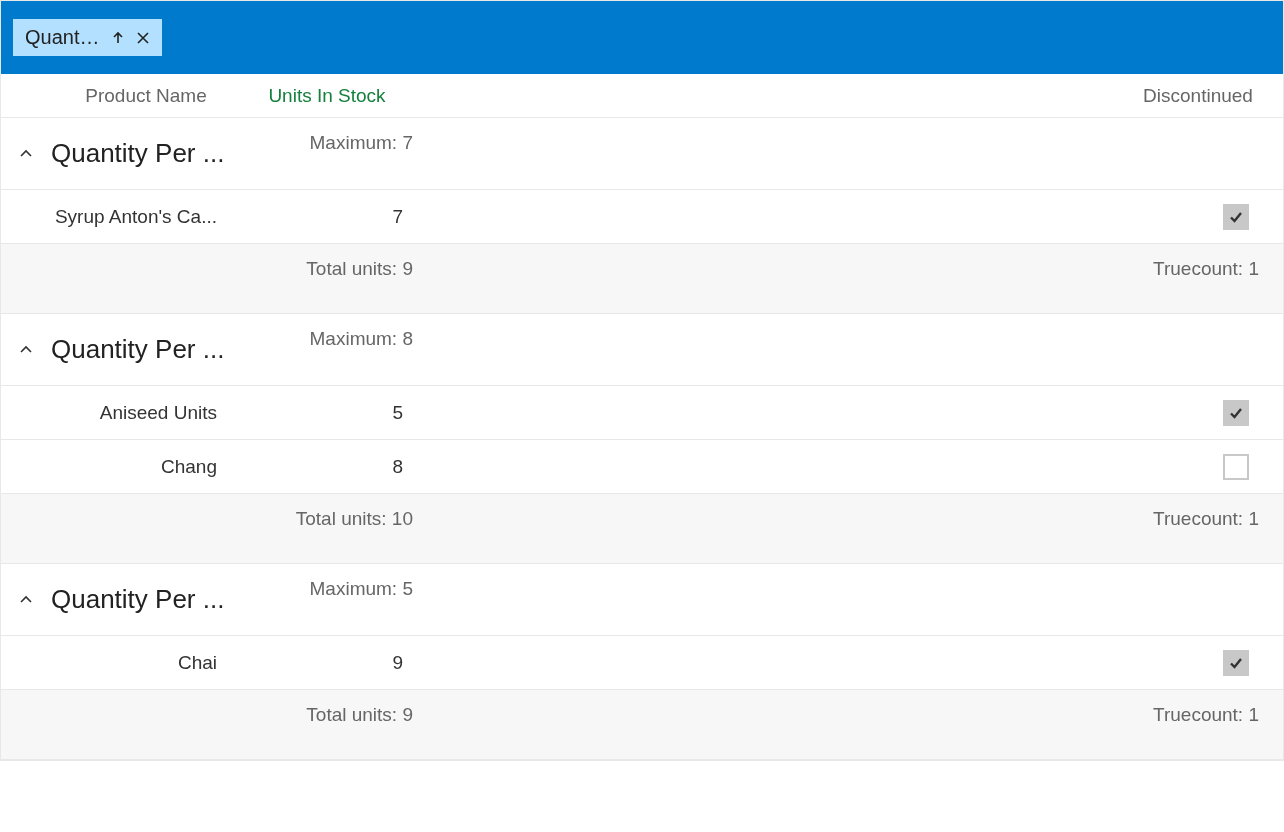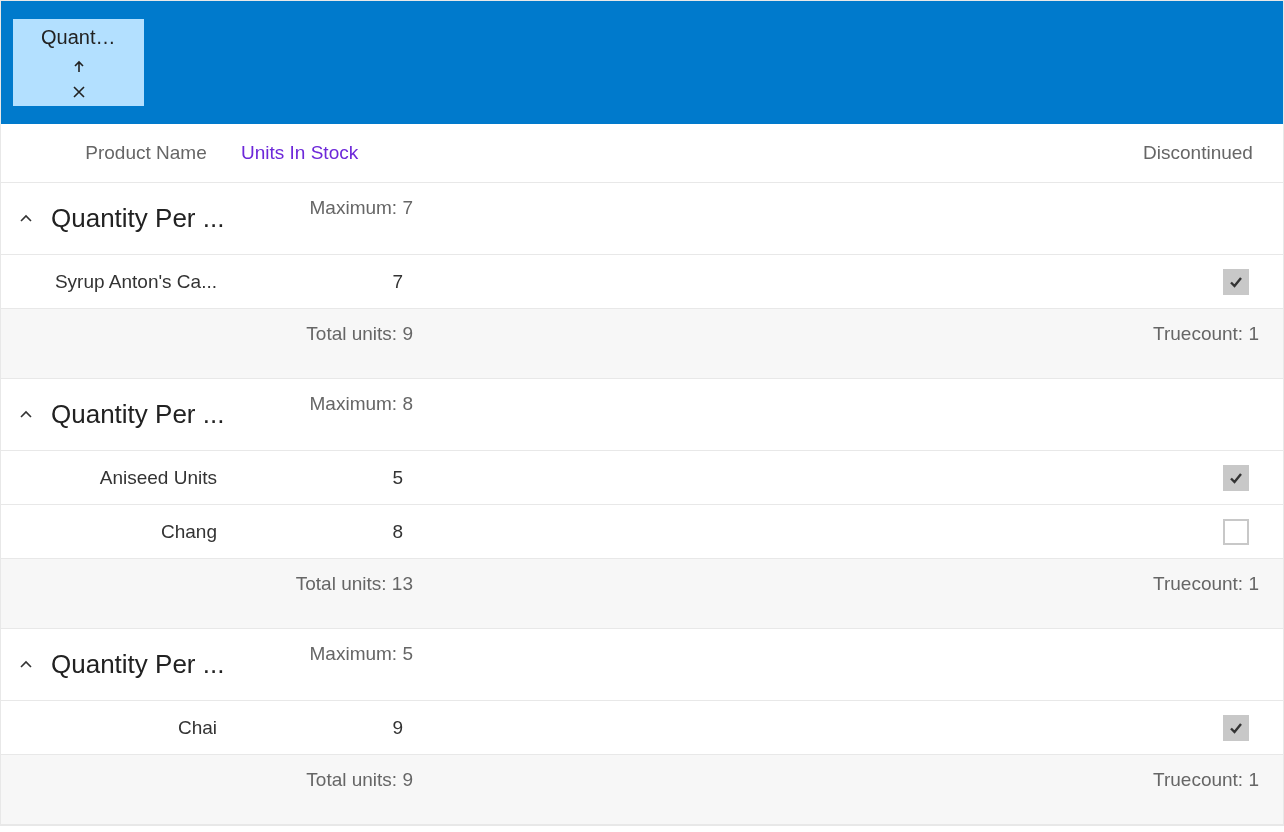--- a/index.html
+++ b/index.html
@@ -15,50 +15,49 @@
     background: #fff;
   }
   .group-panel {
     background: #007acc;
     padding: 18px 12px;
     display: flex;
     align-items: center;
   }
   .group-chip {
     background: #b3e0ff;
-    padding: 7px 28px;
+    padding: 7px 12px;
     display: inline-flex;
     align-items: center;
     gap: 10px;
     font-size: 20px;
     color: #222;
-    flex-direction: column;
   }
   .group-chip .label {
     max-width: 75px;
     white-space: nowrap;
     overflow: hidden;
     text-overflow: ellipsis;
   }
   .group-chip .sort-icon,
   .group-chip .close-icon {
     display: inline-flex;
     align-items: center;
     justify-content: center;
     cursor: pointer;
   }
   .columns-row {
     display: flex;
     border-bottom: 1px solid #e8e8e8;
-    height: 59px;
+    height: 44px;
     align-items: center;
   }
   .col-indent { width: 50px; flex: 0 0 50px; }
   .col-name { width: 190px; flex: 0 0 190px; text-align: center; color: #666; }
-  .col-units { width: 180px; flex: 0 0 180px; text-align: left; color: #6d28d9; padding-right: 8px; }
+  .col-units { width: 180px; flex: 0 0 180px; text-align: center; color: #15803d; padding-right: 8px; }
   .col-spacer { flex: 1; }
   .col-disc { width: 170px; flex: 0 0 170px; text-align: center; color: #666; }
 
   .group-header {
     display: flex;
     align-items: center;
     border-bottom: 1px solid #e8e8e8;
     min-height: 72px;
   }
   .group-header .toggle {
@@ -251,21 +250,21 @@
       <div class="data-row">
         <div class="cell-name">Chang</div>
         <div class="cell-units">8</div>
         <div class="cell-spacer"></div>
         <div class="cell-disc">
           <span class="checkbox"></span>
         </div>
       </div>
       <div class="footer-row">
         <div class="f-name"></div>
-        <div class="f-units">Total units: 13</div>
+        <div class="f-units">Total units: 10</div>
         <div class="f-spacer"></div>
         <div class="f-disc">Truecount: 1</div>
       </div>
       <div class="group-header">
         <div class="toggle">
           <svg width="16" height="16" viewBox="0 0 16 16" fill="none" stroke="#555" stroke-width="1.6">
             <path d="M3 10 L8 5 L13 10"></path>
           </svg>
         </div>
         <div class="gh-name">Quantity Per ...</div>

